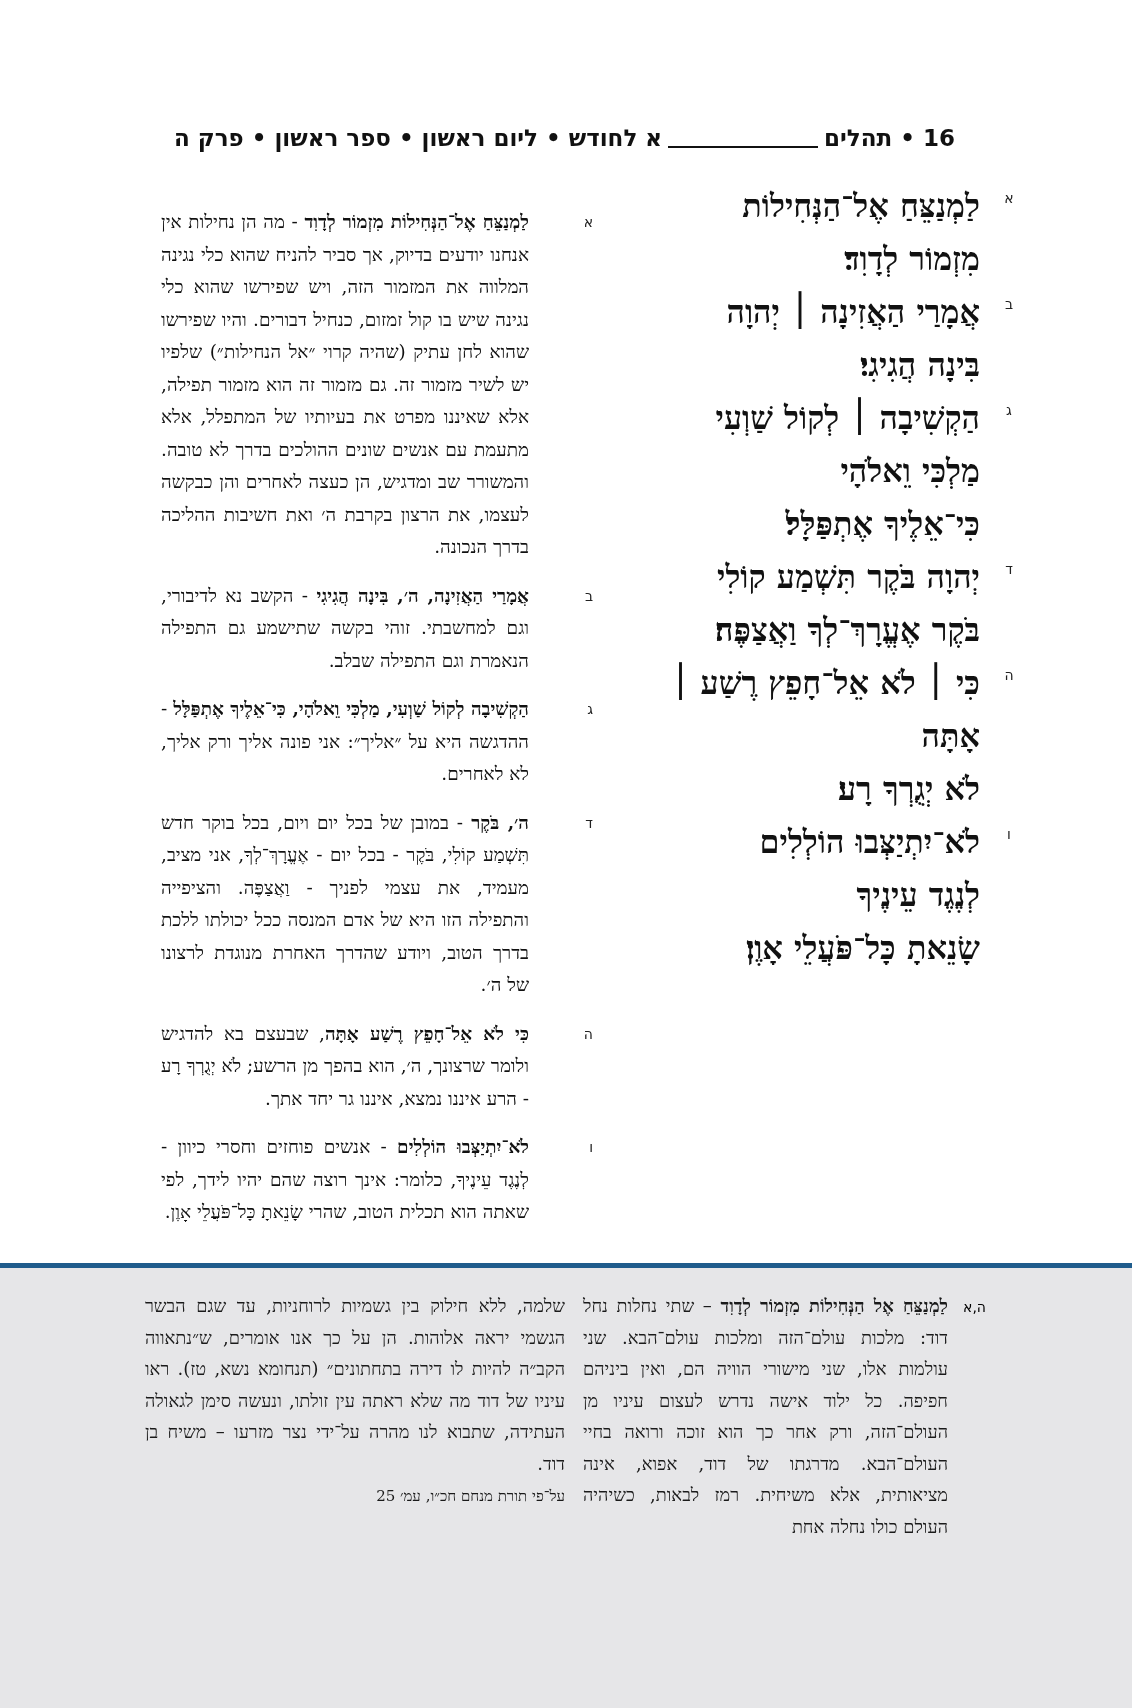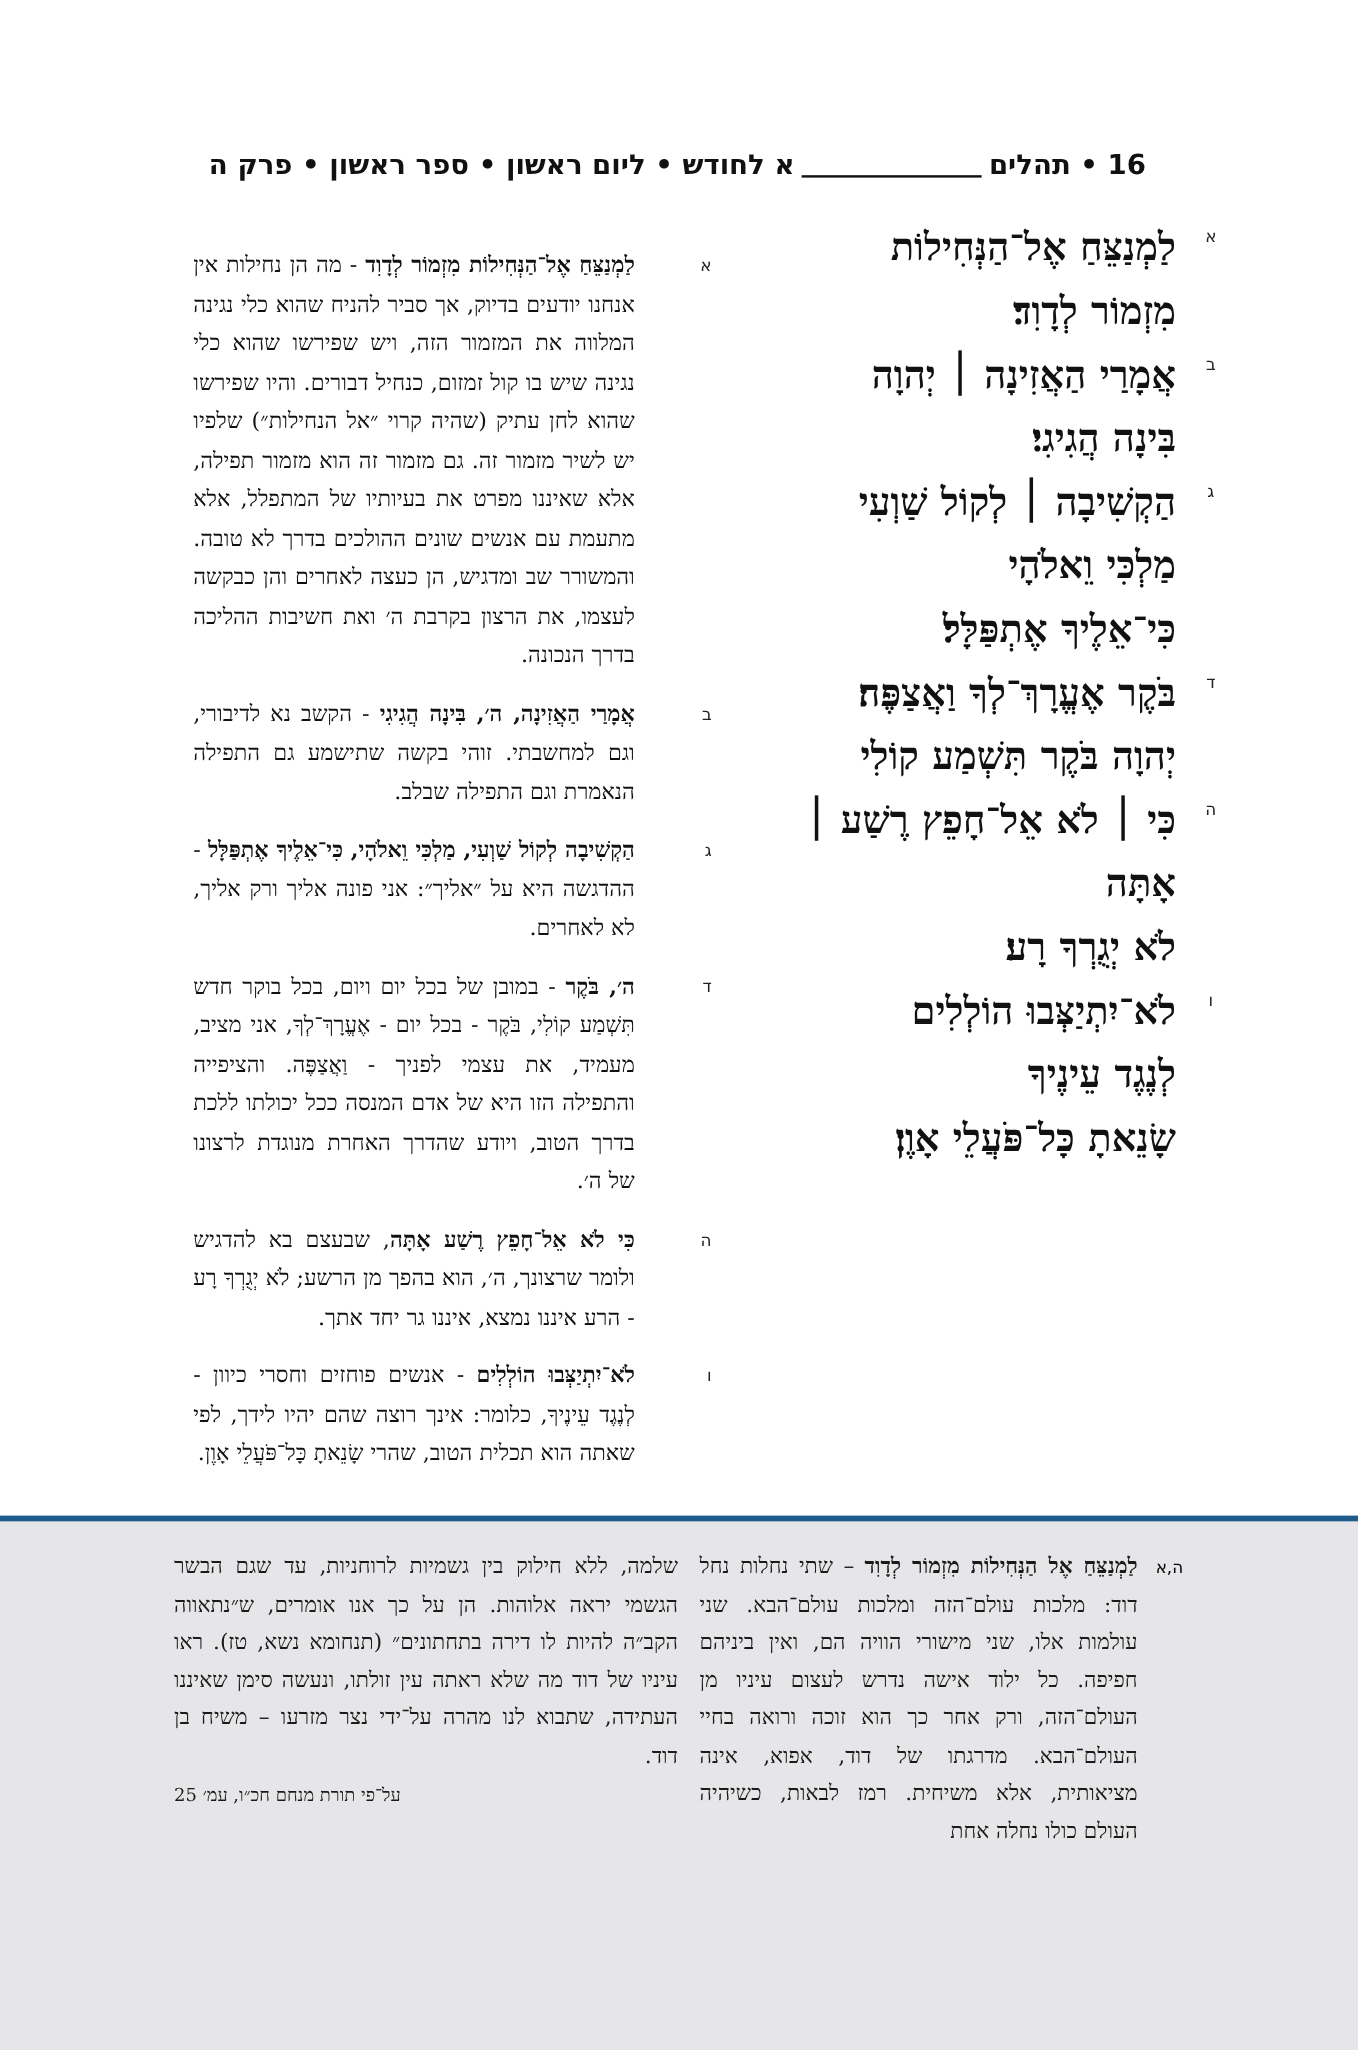--- a/index.html
+++ b/index.html
@@ -67,21 +67,21 @@
   }
   .panel-col.right { left:583px; width:365px; }
   .panel-col.left { left:145px; width:420px; }
   .panel-col p { margin:0; text-align-last:right; }
   .pref {
     position:absolute; right:-38px; top:2px;
     font-family:"DejaVu Sans", "Liberation Sans", sans-serif;
     font-size:14px; color:#000000;
   }
   .source {
-    margin-top:6px; font-size:15px; line-height:22px; text-align:left;
+    margin-top:6px; font-size:15px; line-height:22px; text-align:right;
   }
 </style>
 </head>
 <body>
 
 <div class="header">
   <span class="pg">16</span>
   <span class="dot">•</span>
   <span class="seg">תהלים</span>
   <span class="rule"></span>
@@ -106,22 +106,22 @@
     <div class="pline">בִּינָה הֲגִיגִי׃</div>
   </div>
   <div class="verse">
     <span class="vnum">ג</span>
     <div class="pline">הַקְשִׁיבָה ׀ לְקוֹל שַׁוְעִי</div>
     <div class="pline">מַלְכִּי וֵאלֹהָי</div>
     <div class="pline">כִּי־אֵלֶיךָ אֶתְפַּלָּל׃</div>
   </div>
   <div class="verse">
     <span class="vnum">ד</span>
+    <div class="pline">יְהוָה בֹּקֶר תִּשְׁמַע קוֹלִי</div>
     <div class="pline">בֹּקֶר אֶעֱרָךְ־לְךָ וַאֲצַפֶּה׃</div>
-    <div class="pline">יְהוָה בֹּקֶר תִּשְׁמַע קוֹלִי</div>
   </div>
   <div class="verse">
     <span class="vnum">ה</span>
     <div class="pline">כִּי ׀ לֹא אֵל־חָפֵץ רֶשַׁע ׀</div>
     <div class="pline">אָתָּה</div>
     <div class="pline">לֹא יְגֻרְךָ רָע׃</div>
   </div>
   <div class="verse">
     <span class="vnum">ו</span>
     <div class="pline">לֹא־יִתְיַצְּבוּ הוֹלְלִים</div>
@@ -159,15 +159,15 @@
 
 <div class="divider"></div>
 <div class="panel"></div>
 
 <div class="panel-col right">
   <span class="pref">ה,א</span>
   <p><span class="lemma">לַמְנַצֵּחַ אֶל הַנְּחִילוֹת מִזְמוֹר לְדָוִד</span><span> – שתי נחלות נחל דוד: מלכות עולם־הזה ומלכות עולם־הבא. שני עולמות אלו, שני מישורי הוויה הם, ואין ביניהם חפיפה. כל ילוד אישה נדרש לעצום עיניו מן העולם־הזה, ורק אחר כך הוא זוכה ורואה בחיי העולם־הבא. מדרגתו של דוד, אפוא, אינה מציאותית, אלא משיחית. רמז לבאות, כשיהיה העולם כולו נחלה אחת</span></p>
 </div>
 
 <div class="panel-col left">
-  <p>שלמה, ללא חילוק בין גשמיות לרוחניות, עד שגם הבשר הגשמי יראה אלוהות. הן על כך אנו אומרים, ש״נתאווה הקב״ה להיות לו דירה בתחתונים״ (תנחומא נשא, טז). ראו עיניו של דוד מה שלא ראתה עין זולתו, ונעשה סימן שאיננו העתידה, שתבוא לנו מהרה על־ידי נצר מזרעו – משיח בן דוד.</p>
+  <p>שלמה, ללא חילוק בין גשמיות לרוחניות, עד שגם הבשר הגשמי יראה אלוהות. הן על כך אנו אומרים, ש״נתאווה הקב״ה להיות לו דירה בתחתונים״ (תנחומא נשא, טז). ראו עיניו של דוד מה שלא ראתה עין זולתו, ונעשה סימן לגאולה העתידה, שתבוא לנו מהרה על־ידי נצר מזרעו – משיח בן דוד.</p>
   <div class="source">על־פי תורת מנחם חכ״ו, עמ׳ 25</div>
 </div>
 
 </body></html>

